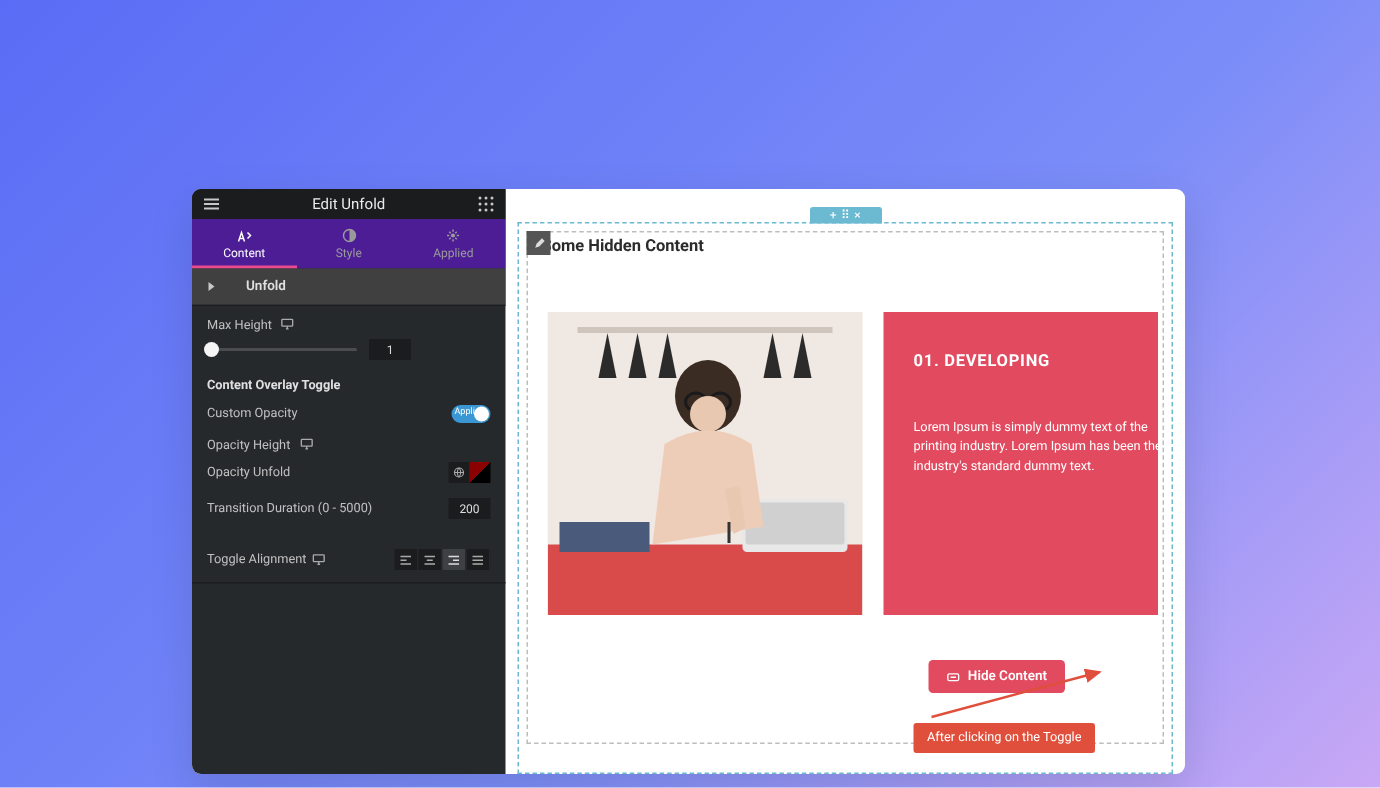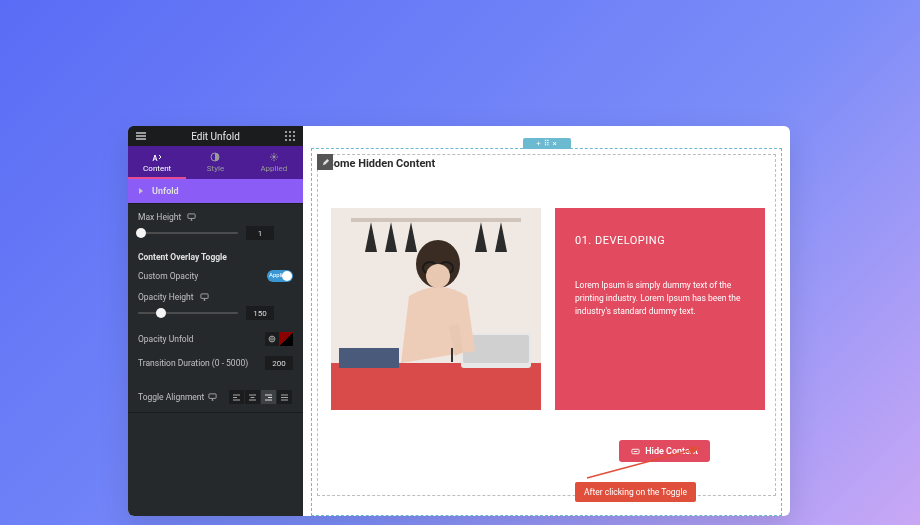--- a/index.html
+++ b/index.html
@@ -1,28 +1,28 @@
 <!DOCTYPE html>
 <html><head>
 <meta charset="utf-8">
 <style>
 *{box-sizing:border-box;margin:0;padding:0;font-family:-apple-system,BlinkMacSystemFont,"Segoe UI",Roboto,Arial,sans-serif}
 body{width:920px;height:525px;background:linear-gradient(135deg,#5a6cf5 0%,#7b8df8 60%,#c9a8f5 100%);overflow:hidden;position:relative}
 .app{position:absolute;left:128px;top:126px;width:662px;height:390px;background:#fff;border-radius:6px;display:flex;box-shadow:0 10px 30px rgba(0,0,0,.12);overflow:hidden}
-.sidebar{width:175px;background:#26292c;color:#c8c8c8;font-size:9px;display:flex;flex-direction:column}
+.sidebar{width:209px;background:#26292c;color:#c8c8c8;font-size:9px;display:flex;flex-direction:column}
 .sb-header{height:20px;background:#1a1c1e;display:flex;align-items:center;justify-content:space-between;padding:0 6px}
 .sb-header-title{flex:1;text-align:center;color:#eaeaea;font-size:10px}
 .hamburger,.dots{width:14px;height:14px;display:flex;align-items:center;justify-content:center;cursor:pointer}
 .hamburger svg,.dots svg{width:12px;height:12px}
 .tabs{display:flex;background:#4c1d95}
 .tab{flex:1;text-align:center;padding:6px 0 4px;font-size:8px;color:#9a9a9a;cursor:pointer;border-bottom:2px solid transparent}
 .tab.active{color:#fff;border-bottom:2px solid #ea4a8e}
 .tab-ic{display:block;margin:0 auto 2px;width:10px;height:10px}
 .sec{border-bottom:1px solid #1a1c1e}
-.sec-h{display:flex;align-items:center;gap:8px;padding:7px 10px;background:#8b5cf6;color:#e0e0e0;font-size:9px;font-weight:600;cursor:pointer}
+.sec-h{display:flex;align-items:center;gap:20px;padding:7px 10px;background:#404040;color:#e0e0e0;font-size:9px;font-weight:600;cursor:pointer}
 .sec-h .caret{width:6px;height:6px}
 .sec-body{padding:8px 10px}
 .row{display:flex;align-items:center;justify-content:space-between;margin-bottom:10px}
 .row:last-child{margin-bottom:0}
 .lbl{font-size:8.5px;color:#c0c0c0}
 .lbl-ic{display:inline-block;width:9px;height:9px;margin-left:4px;vertical-align:middle}
 .sel{background:#1a1c1e;color:#ddd;border:none;font-size:8px;padding:3px 14px 3px 5px;position:relative;cursor:pointer}
 .sel .cd{position:absolute;right:3px;top:50%;transform:translateY(-50%)}
 .num{width:28px;height:14px;background:#1a1c1e;color:#ddd;border:none;font-size:8px;text-align:center}
 .slider{position:relative;width:100px;height:2px;background:#4a4c4e;border-radius:2px}
@@ -45,21 +45,21 @@
 .section-outline{position:absolute;top:22px;left:8px;right:8px;bottom:0;border:1px dashed #6bbad2}
 .content-box{position:absolute;top:28px;left:14px;right:14px;bottom:20px;border:1px dashed #bdbdbd}
 .handle{position:absolute;top:28px;left:14px;width:16px;height:16px;background:#555;display:flex;align-items:center;justify-content:center;z-index:4}
 .handle svg{width:9px;height:9px}
 .ctitle{position:absolute;top:31px;left:24px;font-size:11px;font-weight:700;color:#2b2b2b}
 .cards{position:absolute;top:82px;left:28px;right:18px;height:202px;display:flex;gap:14px;overflow:hidden}
 .card{width:210px;height:202px;flex-shrink:0}
 .photo{background:#efe5df;position:relative;overflow:hidden}
 .photo svg{width:100%;height:100%}
 .red-card{background:#e14a5f;color:#fff;padding:26px 20px}
-.red-title{font-size:11px;font-weight:400;letter-spacing:.5px;margin-bottom:32px}
+.red-title{font-size:11px;font-weight:700;letter-spacing:.5px;margin-bottom:32px}
 .red-text{font-size:8.5px;line-height:1.55}
 .hidebtn{position:absolute;top:314px;right:80px;background:#e14a5f;color:#fff;font-size:9px;font-weight:600;padding:6px 12px;border-radius:3px;display:flex;align-items:center;gap:5px;cursor:pointer}
 .hidebtn svg{width:9px;height:9px}
 .arrow{position:absolute;top:316px;left:280px;pointer-events:none}
 .tip{position:absolute;top:356px;left:272px;background:#e04f3c;color:#fff;font-size:8.5px;padding:5px 9px;border-radius:2px}
 </style>
 </head>
 <body>
 
 <div class="app">
@@ -148,26 +148,20 @@
             <div class="kb"></div>
           </div>
         </div>
 
         <div>
           <span class="lbl">Opacity Height</span>
           <svg class="lbl-ic" viewBox="0 0 10 10">
               <rect x="1" y="1" width="8" height="5" rx=".5" fill="none" stroke="#aaa"></rect>
               <path d="M4 8h2M5 6v2" stroke="#aaa"></path>
             </svg>
-        </div>
-        <div class="sliderrow">
-          <div class="slider">
-              <div class="knob" style="left:18px"></div>
-            </div>
-          <input class="num" value="150" style="">
         </div>
 
         <div class="row" style="margin-top:6px">
           <span class="lbl">Opacity Unfold</span>
           <div class="colorbtns">
             <div class="colorbtn">
               <svg width="8" height="8" viewBox="0 0 8 8">
                   <circle cx="4" cy="4" r="3" fill="none" stroke="#aaa" stroke-width=".8"></circle>
                   <path d="M1 4h6M4 1c1.5 1.5 1.5 4.5 0 6M4 1c-1.5 1.5-1.5 4.5 0 6" fill="none" stroke="#aaa" stroke-width=".7"></path>
                 </svg>

